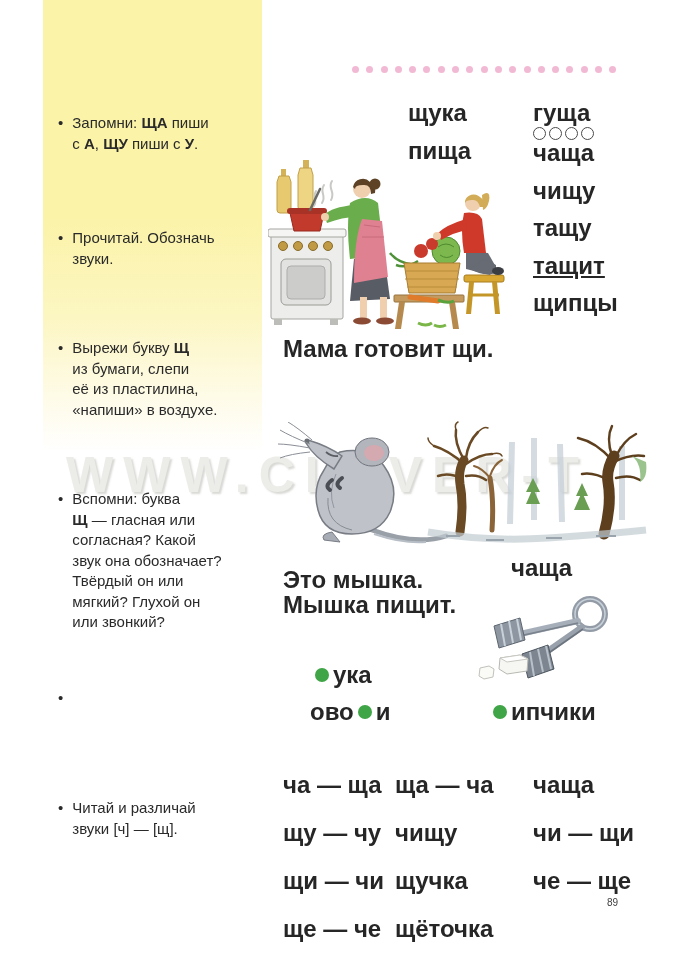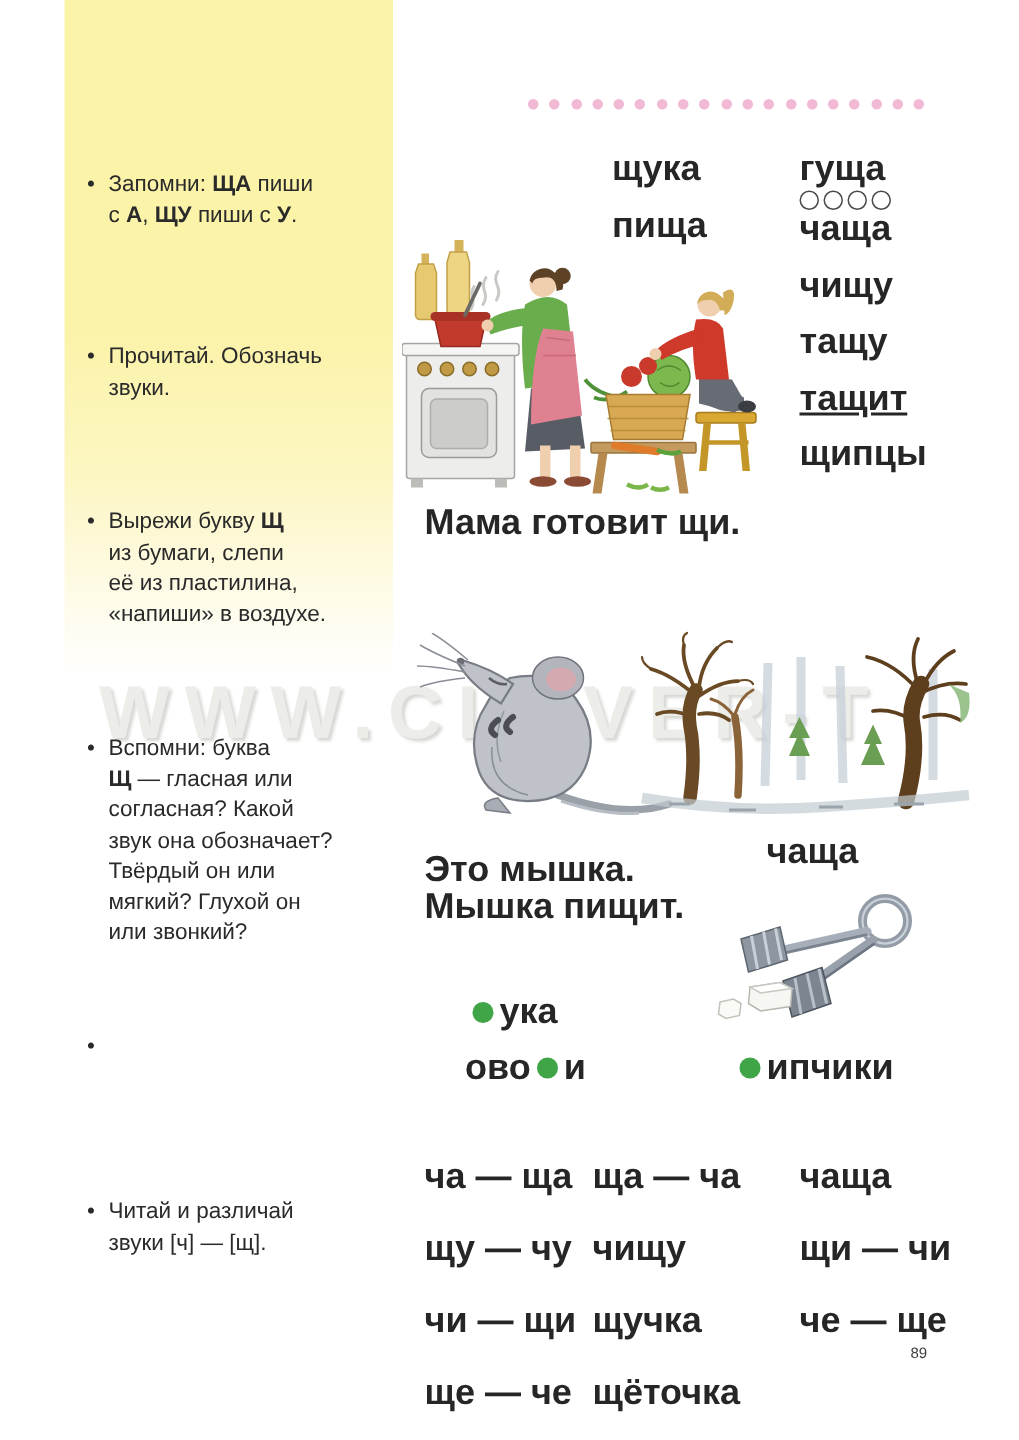--- a/index.html
+++ b/index.html
@@ -299,22 +299,22 @@
       <span class="gdot" style="background: rgb(63, 165, 70);"></span>
       <span>ипчики</span>
     </div>
 
   <div class="syll" id="syll">
       <span>ча — ща</span>
       <span>ща — ча</span>
       <span>чаща</span>
       <span>щу — чу</span>
       <span>чищу</span>
+      <span>чи — щи</span>
       <span>щи — чи</span>
-      <span>чи — щи</span>
       <span>щучка</span>
       <span>че — ще</span>
       <span>ще — че</span>
       <span>щёточка</span>
     </div>
 
   <div class="page-num">89</div>
 </div>
 
 </body></html>

